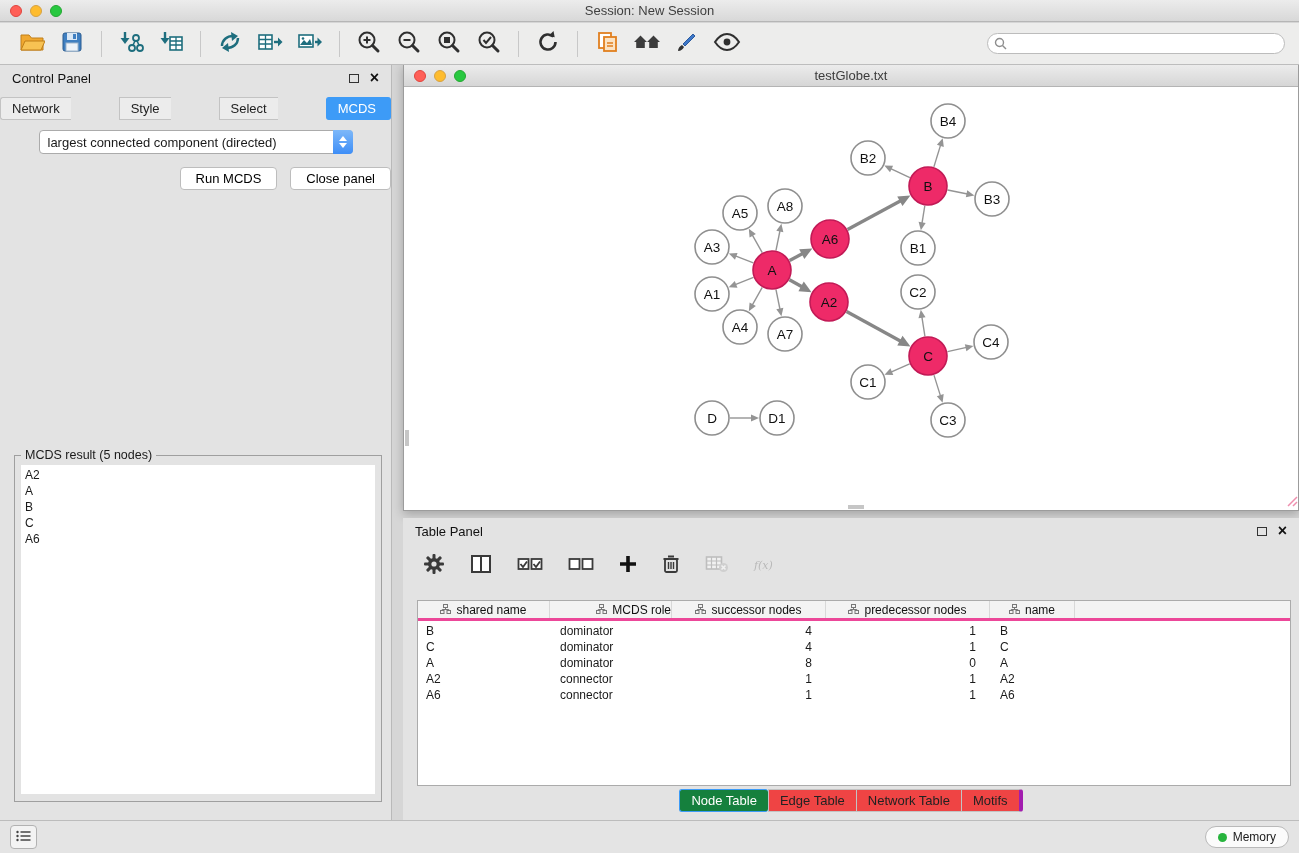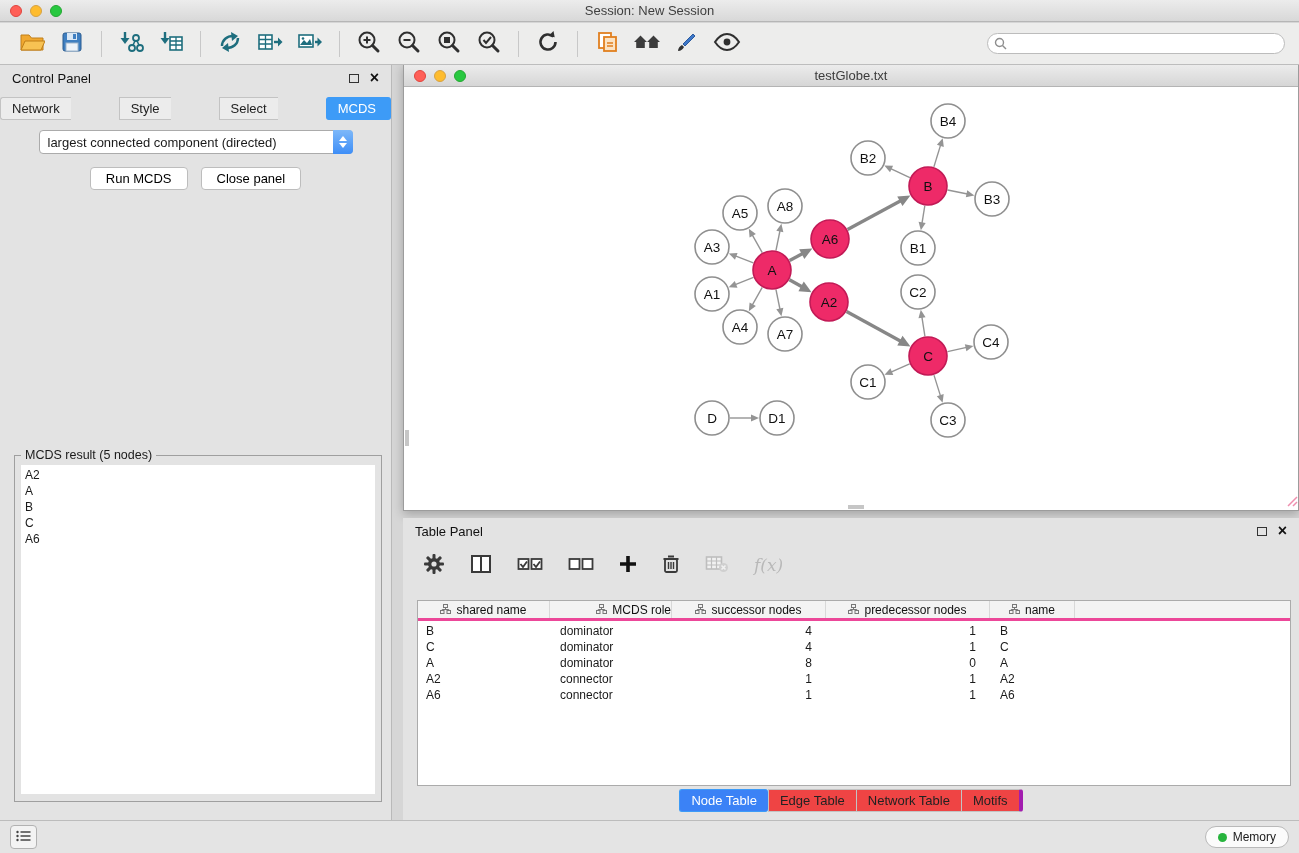--- a/index.html
+++ b/index.html
@@ -33,52 +33,52 @@
   .cp-tabs{display:flex;justify-content:space-between;margin-top:6px}
   .tab{padding:3px 11px;font-size:13px;background:#ececec;border:1px solid #c3c3c3;border-right:none;color:#222;cursor:pointer;white-space:nowrap}
   .tab:first-child{border-radius:3px 0 0 3px}
   .tab:last-child{border-right:4px solid #a21caf;border-radius:0 3px 3px 0}
   .tab.active{background:#3d9bf7;border-color:#3d9bf7;color:#fff;border-radius:3px}
   .opt-label{text-align:center;margin-top:21px}
   .dropdown{position:relative;margin:10px auto 0;width:314px;height:24px;background:#fff;border:1px solid #ababab;border-radius:4px;display:flex;align-items:center;padding-left:8px;cursor:pointer}
   .dd-stepper{position:absolute;right:-1px;top:-1px;bottom:-1px;width:20px;background:linear-gradient(#7db8f9,#3e8ef7);border-radius:0 4px 4px 0;display:flex;flex-direction:column;align-items:center;justify-content:center;gap:2px}
   .dd-up{width:0;height:0;border-left:4px solid transparent;border-right:4px solid transparent;border-bottom:5px solid #fff}
   .dd-down{width:0;height:0;border-left:4px solid transparent;border-right:4px solid transparent;border-top:5px solid #fff}
-  .cp-buttons{display:flex;justify-content:center;gap:13px;margin-top:13px}
+  .cp-buttons{display:flex;justify-content:flex-end;gap:13px;margin-top:13px}
   .btn{background:#fff;border:1px solid #bdbdbd;border-radius:4px;padding:3px 15px;font-size:13px;cursor:pointer}
   .result-box{position:absolute;left:14px;width:368px;top:390px;bottom:18px;border:1px solid #9f9f9f}
   .result-legend{position:absolute;top:-8px;left:6px;background:#e3e3e3;padding:0 4px;font-size:12.5px}
   .result-list{position:absolute;left:6px;right:6px;top:9px;bottom:7px;background:#fff;overflow:auto;font-size:12px;padding:2px 4px}
   .result-item{line-height:16px;cursor:default}
 
   
   .net-window{position:absolute;left:403px;top:64px;width:896px;height:447px;background:#fff;border:1px solid #9c9c9c;box-shadow:0 3px 10px rgba(0,0,0,.25)}
   .net-titlebar{position:absolute;left:0;top:0;right:0;height:22px;background:linear-gradient(#ececec,#d6d6d6);border-bottom:1px solid #b4b4b4;display:flex;align-items:center}
   .net-title{position:absolute;left:0;right:0;text-align:center;color:#3c3c3c}
   .net-canvas{position:absolute;left:0;top:23px;right:0;bottom:0;background:#fff;overflow:hidden}
   .scroll-thumb-left{position:absolute;left:1px;top:342px;width:4px;height:16px;background:#c6c6c6}
   .scroll-thumb-bottom{position:absolute;left:444px;bottom:1px;width:16px;height:4px;background:#c6c6c6}
   .resize-grip{position:absolute;right:0;bottom:0}
 
   
   .table-panel{position:absolute;left:403px;top:518px;width:896px;height:302px;background:#e3e3e3}
   .tp-toolbar{display:flex;align-items:center;height:42px;padding-left:20px;gap:25px}
   .tp-icon{display:flex;align-items:center;justify-content:center;cursor:pointer}
   .tp-icon.disabled{opacity:.5;cursor:default}
-  .fx-label{font-family:"DejaVu Serif","Liberation Serif",serif;font-style:italic;font-size:17px;color:#8f8f8f}
+  .fx-label{font-family:"DejaVu Serif","Liberation Serif",serif;font-style:italic;font-size:11px;color:#8f8f8f}
   .data-table{position:absolute;left:14px;top:82px;width:874px;height:186px;background:#fff;border:1px solid #ababab;overflow:hidden;font-size:12px}
   .thead{display:flex;height:20px;background:#f3f3f3;border-bottom:3px solid #ec4899}
   .th{display:flex;align-items:center;justify-content:center;gap:5px;border-right:1px solid #d8d8d8;color:#111;cursor:pointer}
   .th.filler{border-right:none;flex:1;cursor:default}
   .tbody{padding-top:2px}
   .trow{display:flex;height:16px;align-items:center;cursor:default}
   .td{overflow:hidden;white-space:nowrap}
   .tp-tabs{position:absolute;left:0;right:0;bottom:8px;display:flex;justify-content:center}
   .tp-tabs .tab{background:#ef4444}
-  .tp-tabs .tab.active{background:#3b82f6}
+  .tp-tabs .tab.active{background:#15803d}
 
   
   .statusbar{position:absolute;left:0;right:0;bottom:0;height:33px;background:#e4e4e4;border-top:1px solid #bcbcbc;display:flex;align-items:center;padding:0 10px}
   .list-btn{width:27px;height:24px;border:1px solid #b2b2b2;border-radius:4px;background:#f3f3f3;display:flex;align-items:center;justify-content:center;cursor:pointer}
   .memory-btn{margin-left:auto;height:22px;border:1px solid #b9b9b9;border-radius:11px;background:#fbfbfb;display:flex;align-items:center;gap:6px;padding:0 12px;font-size:12px;cursor:pointer}
   .mem-dot{width:9px;height:9px;border-radius:50%;background:#27b43d}
 </style>
 </head>
 <body>
 

